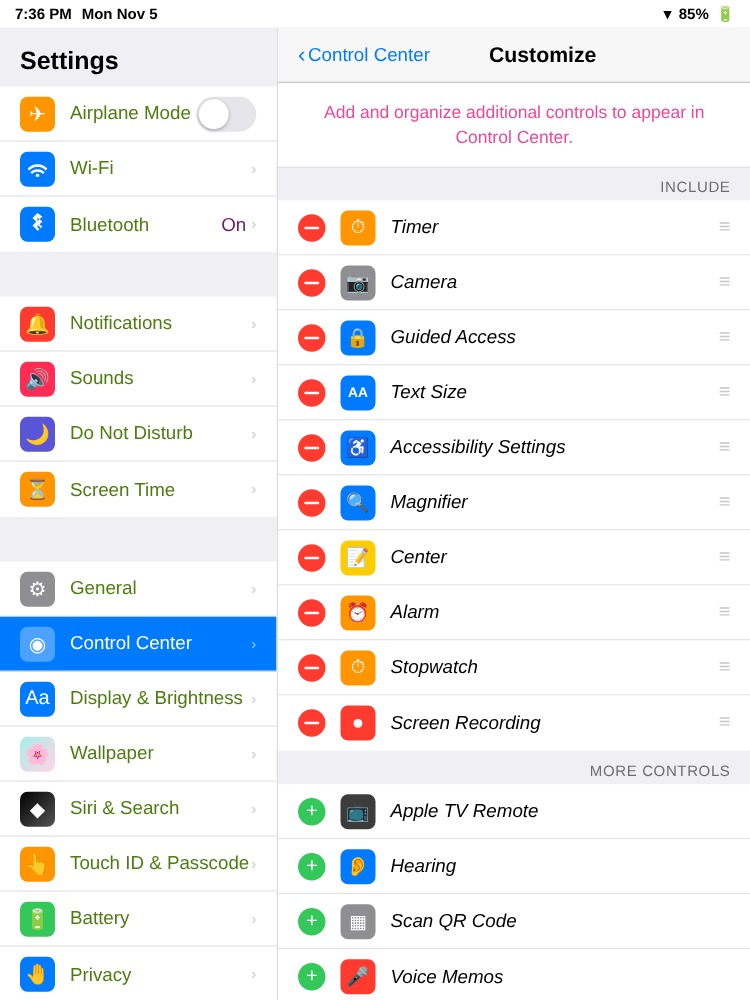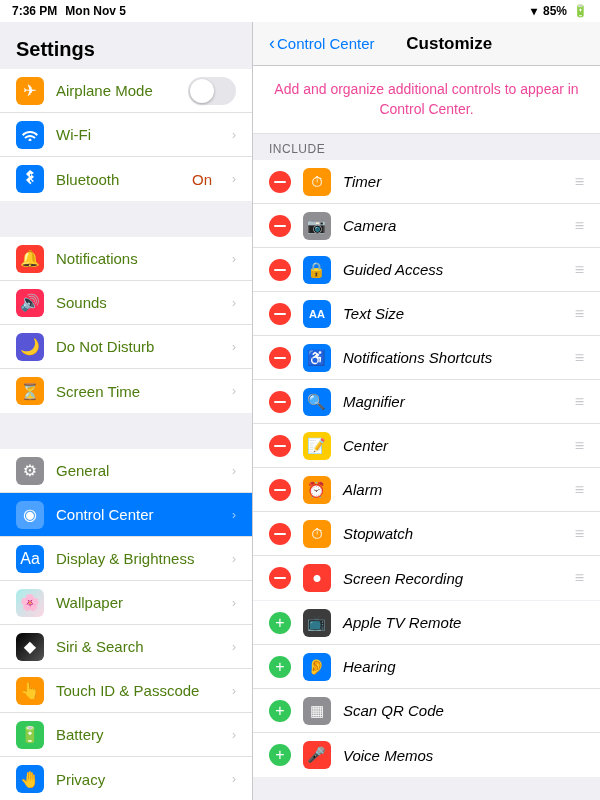--- a/index.html
+++ b/index.html
@@ -30,21 +30,21 @@
 
     
     .main-container {
       display: flex;
       flex: 1;
       overflow: hidden;
     }
 
     
     .settings-panel {
-      width: 253px;
+      width: 222px;
       background: #efeff4;
       flex-shrink: 0;
       overflow-y: auto;
       border-right: 1px solid #c8c7cc;
     }
 
     .settings-title {
       padding: 16px 16px 8px;
       font-size: 20px;
       font-weight: 700;
@@ -89,22 +89,22 @@
     }
 
     .settings-item-label {
       flex: 1;
       font-size: 15px;
       color: #4d7c0f;
     }
 
     .settings-item-value {
       font-size: 15px;
-      color: #c2410c;
-      margin-right: 20px;
+      color: #701a75;
+      margin-right: 4px;
     }
 
     .settings-item-chevron {
       color: #c7c7cc;
       font-size: 12px;
     }
 
     .toggle {
       width: 48px;
       height: 28px;
@@ -178,20 +178,21 @@
       border-bottom: 1px solid #e0e0e0;
     }
 
     .section-header {
       padding: 8px 16px 4px;
       font-size: 12px;
       font-weight: 500;
       color: #6d6d72;
       letter-spacing: 0.5px;
       text-transform: uppercase;
+      text-align: right;
     }
 
     .control-item {
       display: flex;
       align-items: center;
       padding: 0 16px;
       height: 44px;
       background: #fff;
       border-bottom: 1px solid #e0e0e0;
       cursor: pointer;
@@ -433,21 +434,21 @@
       <div class="control-item">
         <div class="minus-btn"></div>
         <div class="control-icon" style="background:#007aff;font-size:11px;font-weight:bold;">AA</div>
         <span class="control-label">Text Size</span>
         <span class="reorder-icon">≡</span>
       </div>
 
       <div class="control-item">
         <div class="minus-btn"></div>
         <div class="control-icon" style="background:#007aff;">♿</div>
-        <span class="control-label">Notifications Shortcuts</span>
+        <span class="control-label">Accessibility Settings</span>
         <span class="reorder-icon">≡</span>
       </div>
 
       <div class="control-item">
         <div class="minus-btn"></div>
         <div class="control-icon" style="background:#007aff;">🔍</div>
         <span class="control-label">Magnifier</span>
         <span class="reorder-icon">≡</span>
       </div>
 
@@ -473,20 +474,21 @@
       </div>
 
       <div class="control-item">
         <div class="minus-btn"></div>
         <div class="control-icon" style="background:#ff3b30;">⏺</div>
         <span class="control-label">Screen Recording</span>
         <span class="reorder-icon">≡</span>
       </div>
     </div>
 
+    <div class="section-header">MORE CONTROLS</div>
 
     <div class="controls-group">
 
       <div class="control-item">
         <div class="plus-btn"></div>
         <div class="control-icon" style="background:#3c3c3c;">📺</div>
         <span class="control-label">Apple TV Remote</span>
       </div>
 
       <div class="control-item">

